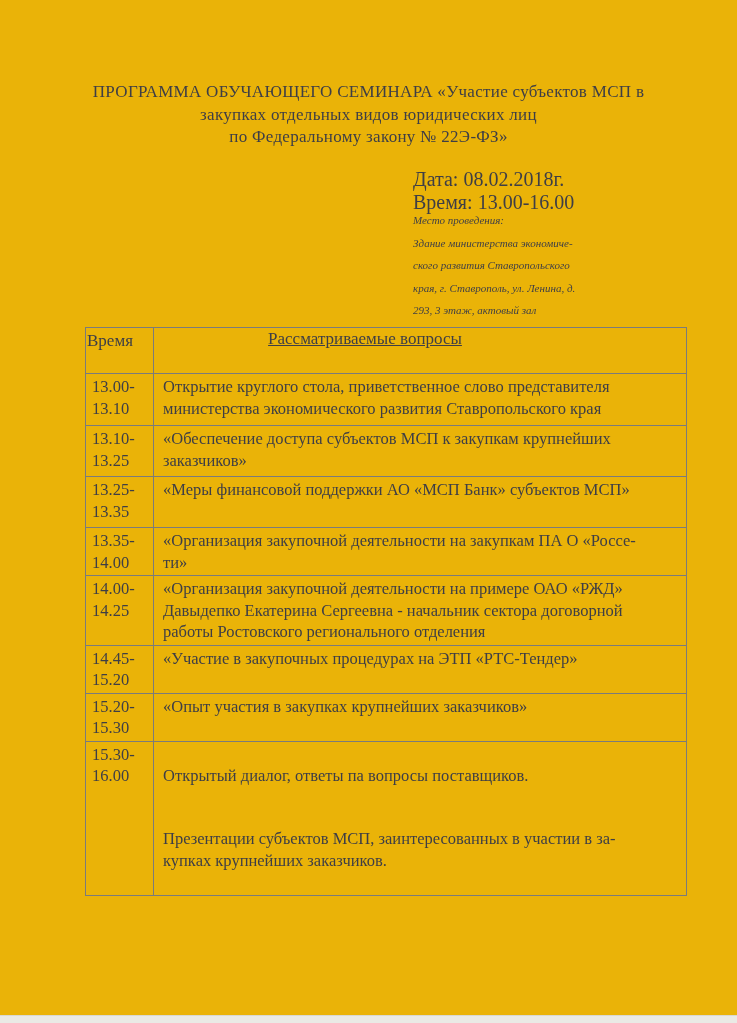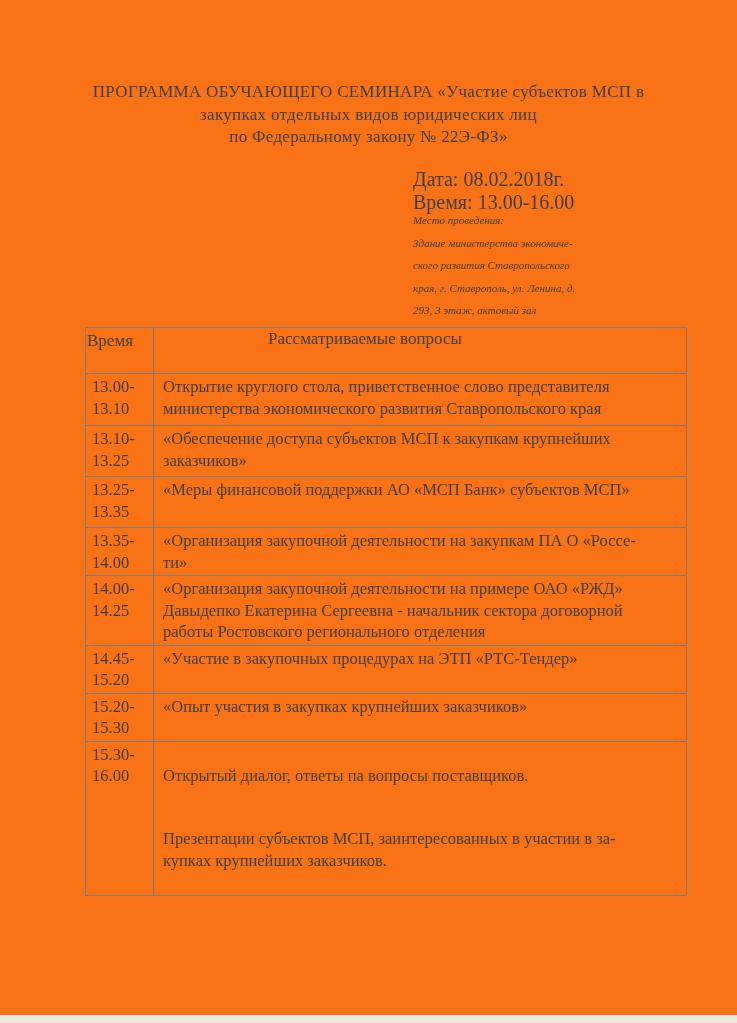--- a/index.html
+++ b/index.html
@@ -4,21 +4,21 @@
 <style>
   html, body { margin: 0; padding: 0; }
   body {
     width: 737px; height: 1023px;
     background: #f6f6f3;
     font-family: "Liberation Serif", "DejavU Serif", serif;
   }
   .page {
     position: relative;
     width: 737px; height: 1023px;
-    background: #f97316;
+    background: #eab308;
     color: #3e3e46;
     overflow: hidden;
   }
   
   .scan-edge {
     position: absolute; left: 0; bottom: 0;
     width: 737px; height: 7px;
     background: #eaeae5;
     border-top: 1px solid #d9d9d2;
   }
@@ -61,20 +61,21 @@
     text-align: left;
     padding-top: 2px;
     font-size: 17px;
     height: 42px;
   }
   th.th-topics {
     text-align: center;
     vertical-align: bottom;
     padding: 0 110px 3px 0;
     font-size: 17px;
+    text-decoration: underline;
   }
   td.time-cell {
     padding: 2px 18px 2px 6px;
     white-space: pre-line;
   }
   td.topic-cell {
     padding: 2px 6px 2px 9px;
     white-space: pre-line;
   }
   td.topic-cell .para2 { margin-top: 20px; }

